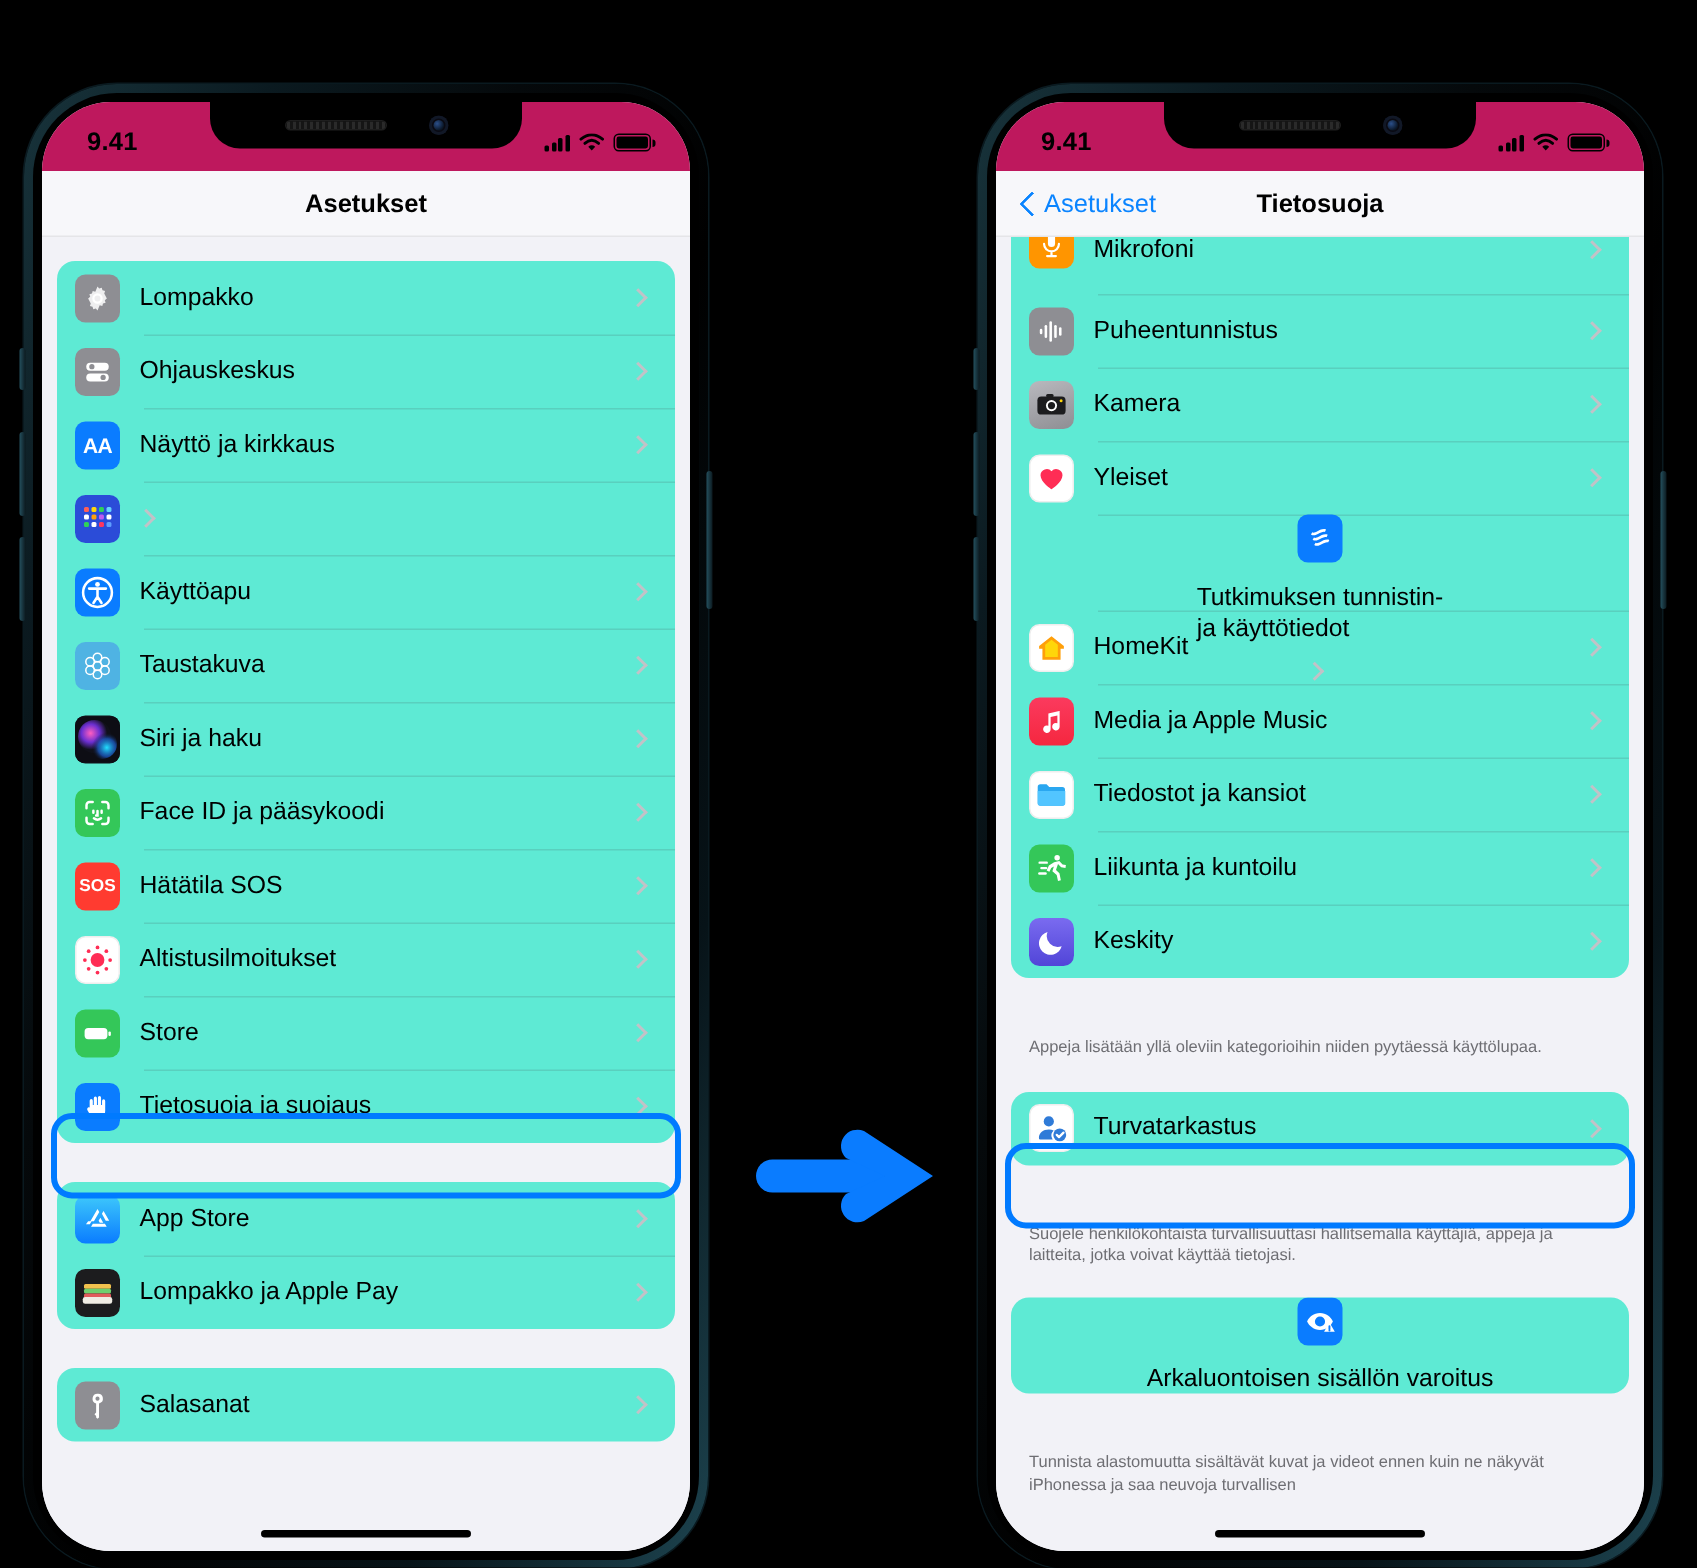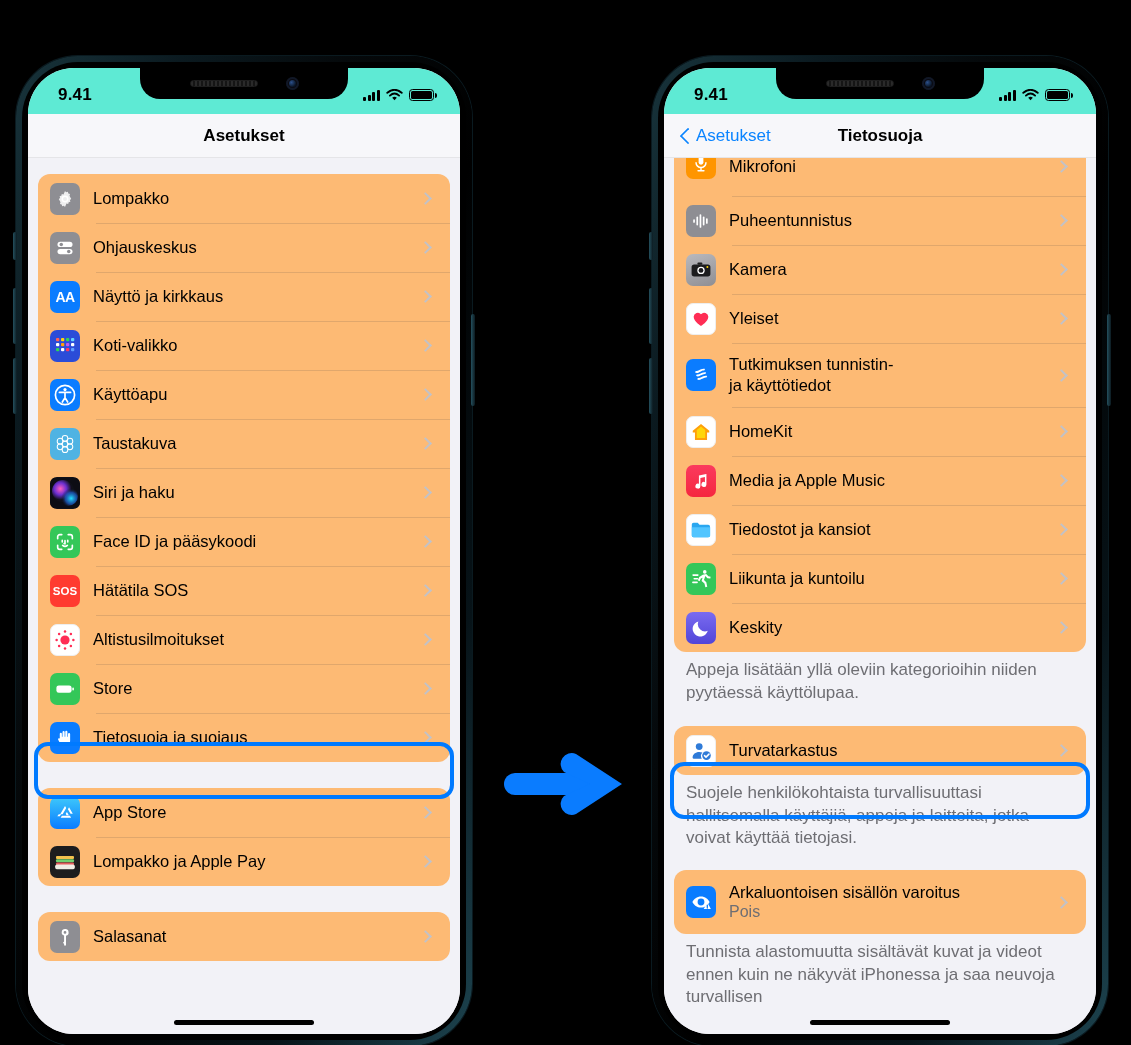--- a/index.html
+++ b/index.html
@@ -61,21 +61,21 @@
     box-shadow: inset 0 0 0 2px #111827; position:relative;}
   .frontcam::after{content:"";position:absolute;inset:3px;border-radius:50%;
     background: radial-gradient(circle at 35% 35%, #2b4f8a, #0a1626 70%);}
 
   
   .statusbar {
     position:absolute; top:0; left:0; right:0; height:46px;
     display:flex; align-items:center; justify-content:space-between;
     padding: 8px 26px 0 30px;
     z-index: 25;
-    background: #5eead4;
+    background: #be185d;
   }
   .st-time { font-size:17px; font-weight:700; color:#000; letter-spacing:.2px; }
   .st-right { display:flex; align-items:center; gap:6px; }
   .bars { display:flex; align-items:flex-end; gap:1.6px; height:12px; }
   .bars i { display:block; width:3px; background:#000; border-radius:1px; }
   .bars i:nth-child(1){height:4px}.bars i:nth-child(2){height:6.5px}
   .bars i:nth-child(3){height:9px}.bars i:nth-child(4){height:11.5px}
   .batt { width:25px;height:12px;border:1.6px solid #000;border-radius:3.5px;
     position:relative; padding:1.4px;}
   .batt::after{content:"";position:absolute;right:-3.6px;top:3.4px;width:2px;height:5px;
@@ -100,51 +100,51 @@
   .chev-left::before{content:"";position:absolute;left:2px;top:3px;width:10px;height:10px;
     border-left:2.8px solid #0a84ff;border-bottom:2.8px solid #0a84ff;
     transform:rotate(45deg);border-radius:1px;}
 
   
   .content {
     position:absolute; top:90px; left:0; right:0; bottom:0;
     background:#f2f2f7; overflow:hidden;
   }
   .group {
-    background:#fdba74; border-radius:12px; margin: 0 10px;
+    background:#5eead4; border-radius:12px; margin: 0 10px;
     overflow:hidden;
   }
   .gap-l { height:26px; }
   .gap-s { height:16px; }
 
   .row {
     display:flex; align-items:center; gap:13px;
     padding: 0 12px 0 12px;
     height:49px; position:relative; cursor:pointer;
   }
-  .row.two-line { height:64px; }
+  .row.two-line { height:64px;flex-direction:column; }
   .row + .row::before{
     content:""; position:absolute; left:58px; right:0; top:0; height:1px;
     background:rgba(60,60,67,.15);
   }
   .row-label { flex:1; font-size:16.5px; color:#000; line-height:1.18; }
   .row-sub { font-size:16px; color:#6e6e73; }
   .row-label-wrap{flex:1; display:flex; flex-direction:column; justify-content:center;}
   .chev {
     width:9px;height:9px;border-right:2.2px solid #c2c2c7;border-top:2.2px solid #c2c2c7;
     transform:rotate(45deg); margin-right:8px; flex:none;
   }
 
   
   .ic { width:30px;height:32px;border-radius:7px;flex:none;
     display:flex;align-items:center;justify-content:center;
     font-size:13px;font-weight:700;color:#fff;overflow:hidden;position:relative;}
 
-  .footnote { font-size:17px; color:#6e6e73; line-height:1.33;
-    padding: 7px 20px 0 22px; }
+  .footnote { font-size:11px; color:#6e6e73; line-height:1.33;
+    padding: 7px 20px 0 22px; margin-top: 32px; }
 
   
   .highlight {
     position:absolute; border:4px solid #007aff; border-radius:14px;
     pointer-events:none; z-index:12;
   }
 
   
   .home-ind {
     position:absolute; bottom:9px; left:50%; transform:translateX(-50%);
@@ -242,21 +242,20 @@
                   <rect x="9" y="10" width="3.3" height="3.3" rx="1" fill="#ff9f0a"></rect>
                   <rect x="14" y="10" width="3.3" height="3.3" rx="1" fill="#bf5af2"></rect>
                   <rect x="19" y="10" width="3.3" height="3.3" rx="1" fill="#ffffff"></rect>
                   <rect x="4" y="15" width="3.3" height="3.3" rx="1" fill="#30d158"></rect>
                   <rect x="9" y="15" width="3.3" height="3.3" rx="1" fill="#ffffff"></rect>
                   <rect x="14" y="15" width="3.3" height="3.3" rx="1" fill="#ff375f"></rect>
                   <rect x="19" y="15" width="3.3" height="3.3" rx="1" fill="#5e9eff"></rect>
                 </g>
               </svg>
             </span>
-            <span class="row-label">Koti-valikko</span>
             <span class="chev"></span>
           </div>
 
           <div class="row">
             <span class="ic" style="background:#0a7cff">
               <svg width="26" height="26" viewBox="0 0 26 26">
                   <circle cx="13" cy="13" r="9.6" fill="none" stroke="#fff" stroke-width="1.7"></circle>
                   <circle cx="13" cy="7.6" r="1.6" fill="#fff"></circle>
                   <path d="M7.4 10.4h11.2M13 10.6v5.2M13 15.8l-2.7 4.2M13 15.8l2.7 4.2" stroke="#fff" stroke-width="1.7" stroke-linecap="round"></path>
                 </svg>

